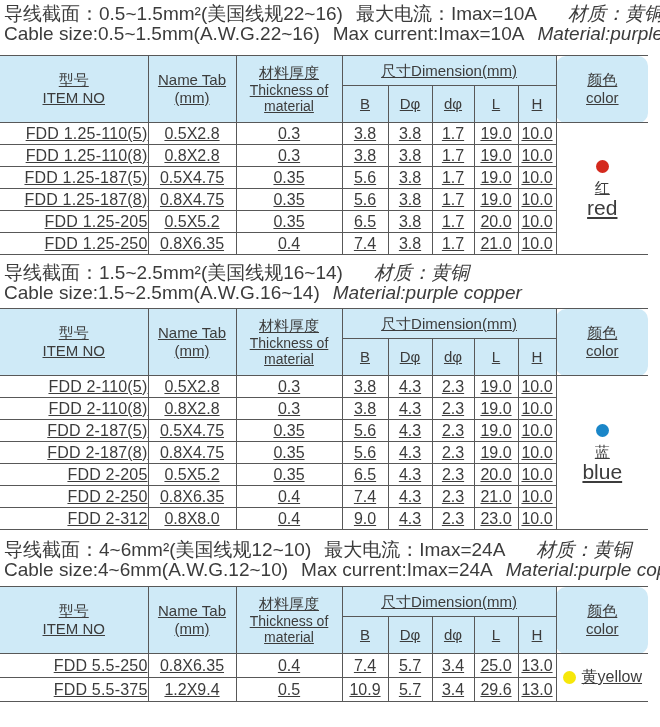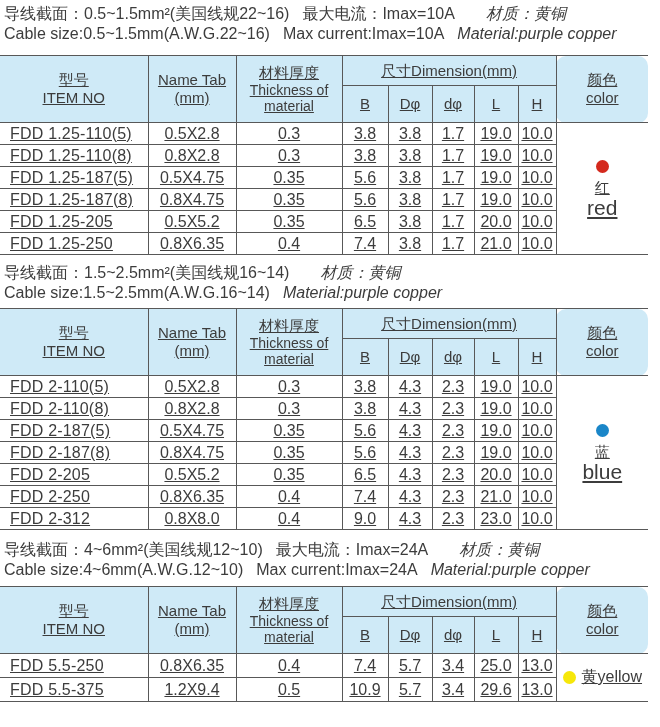--- a/index.html
+++ b/index.html
@@ -3,40 +3,40 @@
 <meta charset="utf-8">
 <style>
   html,body { margin:0; padding:0; }
   body {
     width:660px; height:727px; background:#ffffff; overflow:hidden;
     font-family:"Liberation Sans","DejaVu Sans",sans-serif;
     color:#3c3c3c; -webkit-font-smoothing:antialiased;
   }
   .page { width:660px; height:727px; position:relative; }
 
-  .intro { margin:4px 0 0 4px; font-size:16px; line-height:20px; }
+  .intro { margin:4px 0 0 4px; font-size:19px; line-height:20px; }
   .intro-row { display:flex; align-items:baseline; white-space:nowrap; }
   .intro-row .seg { margin-right:13px; }
   .intro-row .seg:last-child { margin-right:0;font-style:italic; }
   .intro-row.zh .seg3 { margin-left:18px; }
 
   table.spec { border-collapse:collapse; table-layout:fixed; width:648px;text-decoration:underline; }
   table.spec th, table.spec td {
     border:1px solid #585858; padding:0; text-align:center;
     font-weight:normal; overflow:hidden;
   }
   table.spec tr > *:first-child { border-left:none; }
   table.spec thead th { background:#cfeaf7; font-size:15px; line-height:18px; }
   table.spec thead tr.r1 { height:30px; }
   table.spec thead tr.r2 { height:37px; }
   table.spec thead .th-color { border-right:none;border-radius:10px; }
   table.spec thead .th-thick .en { font-size:14px; line-height:16px; }
   table.spec tbody td { font-size:16px; height:21px; }
   table.t3 tbody td { height:23px; }
-  table.spec tbody td.item { text-align:left; padding-left:10px; letter-spacing:0.2px; }
+  table.spec tbody td.item { text-align:right; padding-left:10px; letter-spacing:0.2px; }
 
   .color-cell { border-right:none !important; vertical-align:middle; }
   .color-cell .dot { width:13px; height:13px; border-radius:50%; display:inline-block; }
   .color-cell.stacked .dot { display:block; margin:0 auto 5px auto; }
   .color-cell.stacked .czh { display:block; font-size:15px; line-height:20px; }
   .color-cell.stacked .cen { display:block; font-size:21px; line-height:19px; }
   .color-cell.inline .dot { margin-right:6px; vertical-align:-2px; }
   .color-cell.inline .czh, .color-cell.inline .cen { font-size:16px; }
 
   .mt-t1 { margin-top:11px; }

